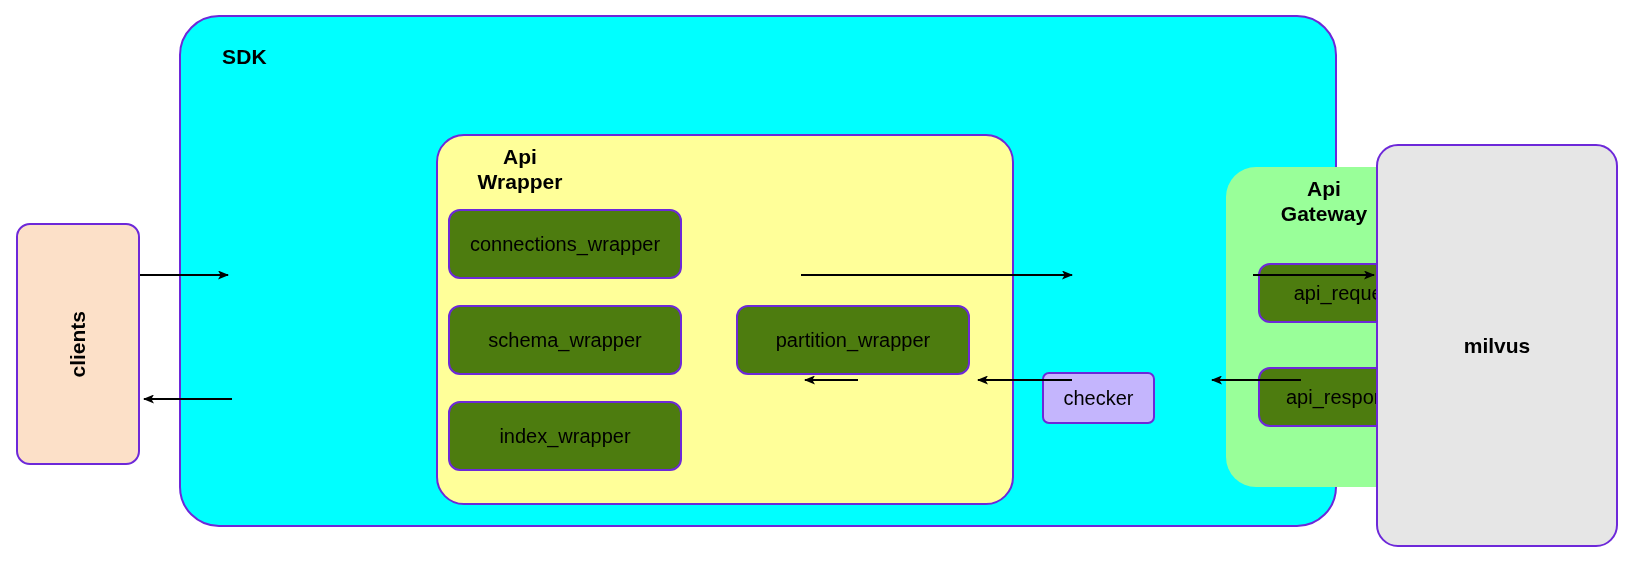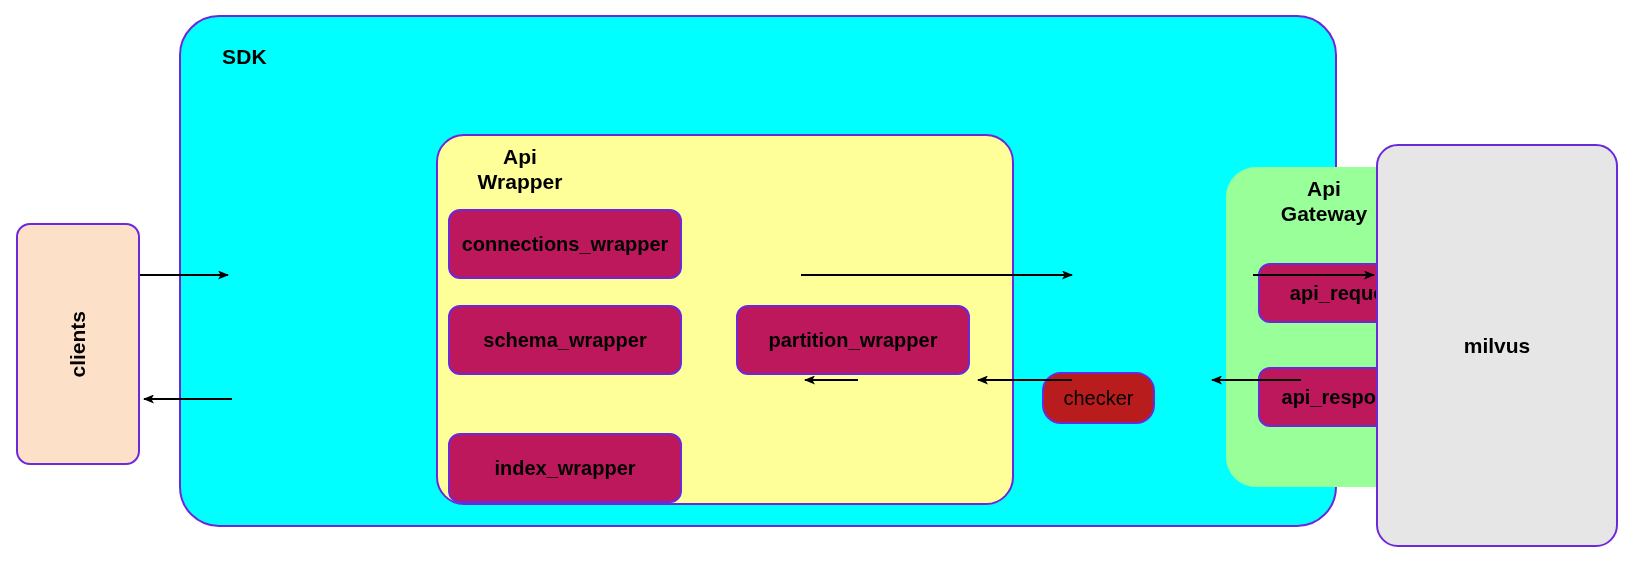--- a/index.html
+++ b/index.html
@@ -81,32 +81,32 @@
     left: 14px;
     top: 10px;
     width: 168px;
     font-size: 21px;
     font-weight: bold;
     line-height: 1.18;
     text-align: center;
   }
   
   .leaf {
-    background: #be185d;
+    background: #4d7c0f;
     border-radius: 12px;
     font-size: 20px;
-    font-weight: bold;
+    font-weight: normal;
   }
   
   .wrap-leaf { width: 234px; height: 70px; }
   .col-a { left: 10px; }
   .col-b { left: 298px; }
   .row-1 { top: 73px; }
   .row-2 { top: 169px; }
-  .row-3 { top: 265px; margin-top: 32px; }
+  .row-3 { top: 265px; }
   
   .gw-leaf { width: 176px; height: 60px; left: 32px; }
   #api-request-box { top: 96px; }
   #api-response-box { top: 200px; }
   
   #clients-box {
     left: 16px;
     top: 223px;
     width: 124px;
     height: 242px;
@@ -133,22 +133,22 @@
   #milvus-label {
     font-size: 21px;
     font-weight: bold;
   }
   
   #checker-box {
     left: 861px;
     top: 355px;
     width: 113px;
     height: 52px;
-    background: #b91c1c;
-    border-radius: 19px;
+    background: #c4b5fd;
+    border-radius: 7px;
     font-size: 20px;
   }
   
   #connectors {
     position: absolute;
     left: 0;
     top: 0;
     width: 1634px;
     height: 574px;
     pointer-events: none;

